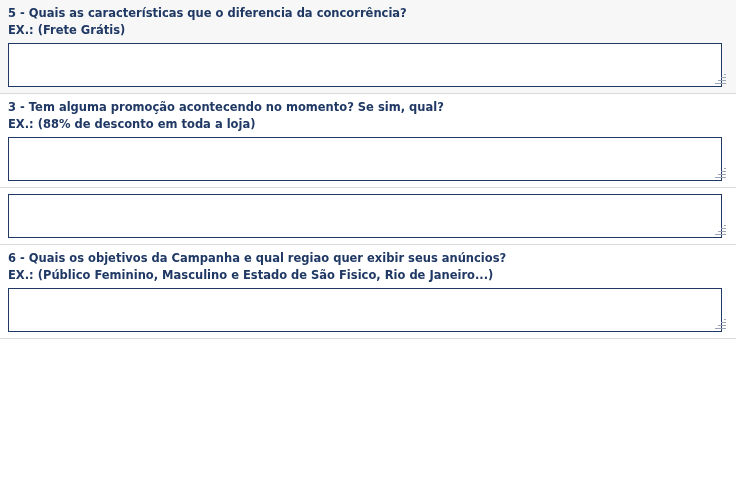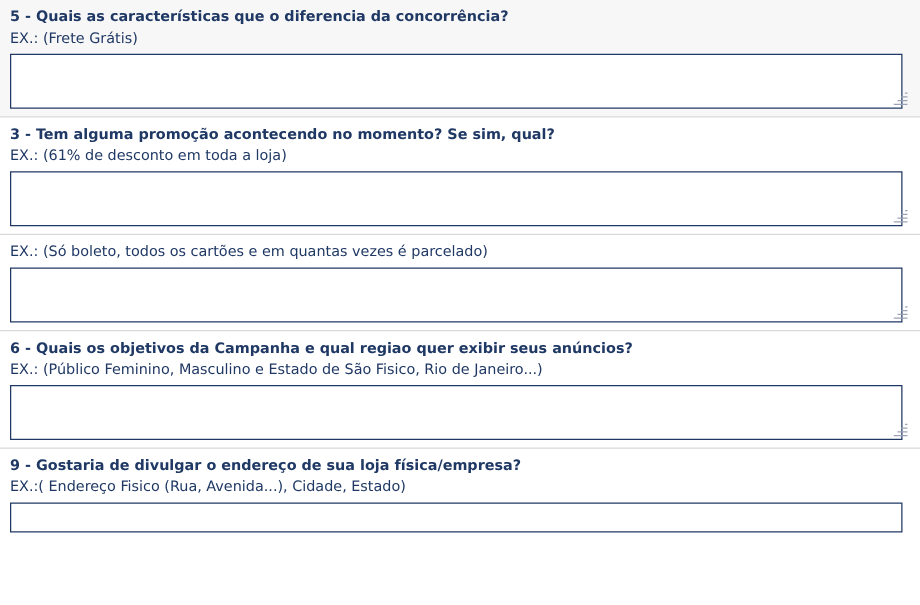--- a/index.html
+++ b/index.html
@@ -32,20 +32,21 @@
     line-height: 15px;
     margin: 0 0 2px 0;
     white-space: nowrap;
   }
   .q-example {
     font-size: 11.5px;
     color: #1f3864;
     line-height: 15px;
     margin: 0 0 5px 0;
     white-space: nowrap;
+    font-weight: bold;
   }
   .answer-area {
     display: block;
     width: 714px;
     height: 44px;
     box-sizing: border-box;
     border: 1px solid #1f3864;
     background: #ffffff;
     resize: none;
     font-family: "DejaVu Sans", sans-serif;
@@ -101,36 +102,35 @@
           <span></span>
           <span></span>
         </div>
     </div>
   </div>
 
   <div class="divider"></div>
 
   <div class="question-block">
     <div class="q-title">3 - Tem alguma promoção acontecendo no momento? Se sim, qual?</div>
-    <div class="q-example">EX.: (61% de desconto em toda a loja)</div>
+    <div class="q-example">EX.: (88% de desconto em toda a loja)</div>
     <div class="answer-wrap">
       <textarea class="answer-area" placeholder="" style=""></textarea>
       <div class="resize-grip">
           <span></span>
           <span></span>
           <span></span>
           <span></span>
         </div>
     </div>
   </div>
 
   <div class="divider"></div>
 
   <div class="question-block">
-    <div class="q-example">EX.: (Só boleto, todos os cartões e em quantas vezes é parcelado)</div>
     <div class="answer-wrap">
       <textarea class="answer-area" placeholder="" style=""></textarea>
       <div class="resize-grip">
           <span></span>
           <span></span>
           <span></span>
           <span></span>
         </div>
     </div>
   </div>
@@ -146,21 +146,14 @@
           <span></span>
           <span></span>
           <span></span>
           <span></span>
         </div>
     </div>
   </div>
 
   <div class="divider"></div>
 
-  <div class="question-block last-block">
-    <div class="q-title">9 - Gostaria de divulgar o endereço de sua loja física/empresa?</div>
-    <div class="q-example">EX.:( Endereço Fisico (Rua, Avenida...), Cidade, Estado)</div>
-    <div class="answer-wrap">
-      <textarea class="answer-area" placeholder="" style=""></textarea>
-    </div>
-  </div>
 
 </div>
 
 </body></html>

